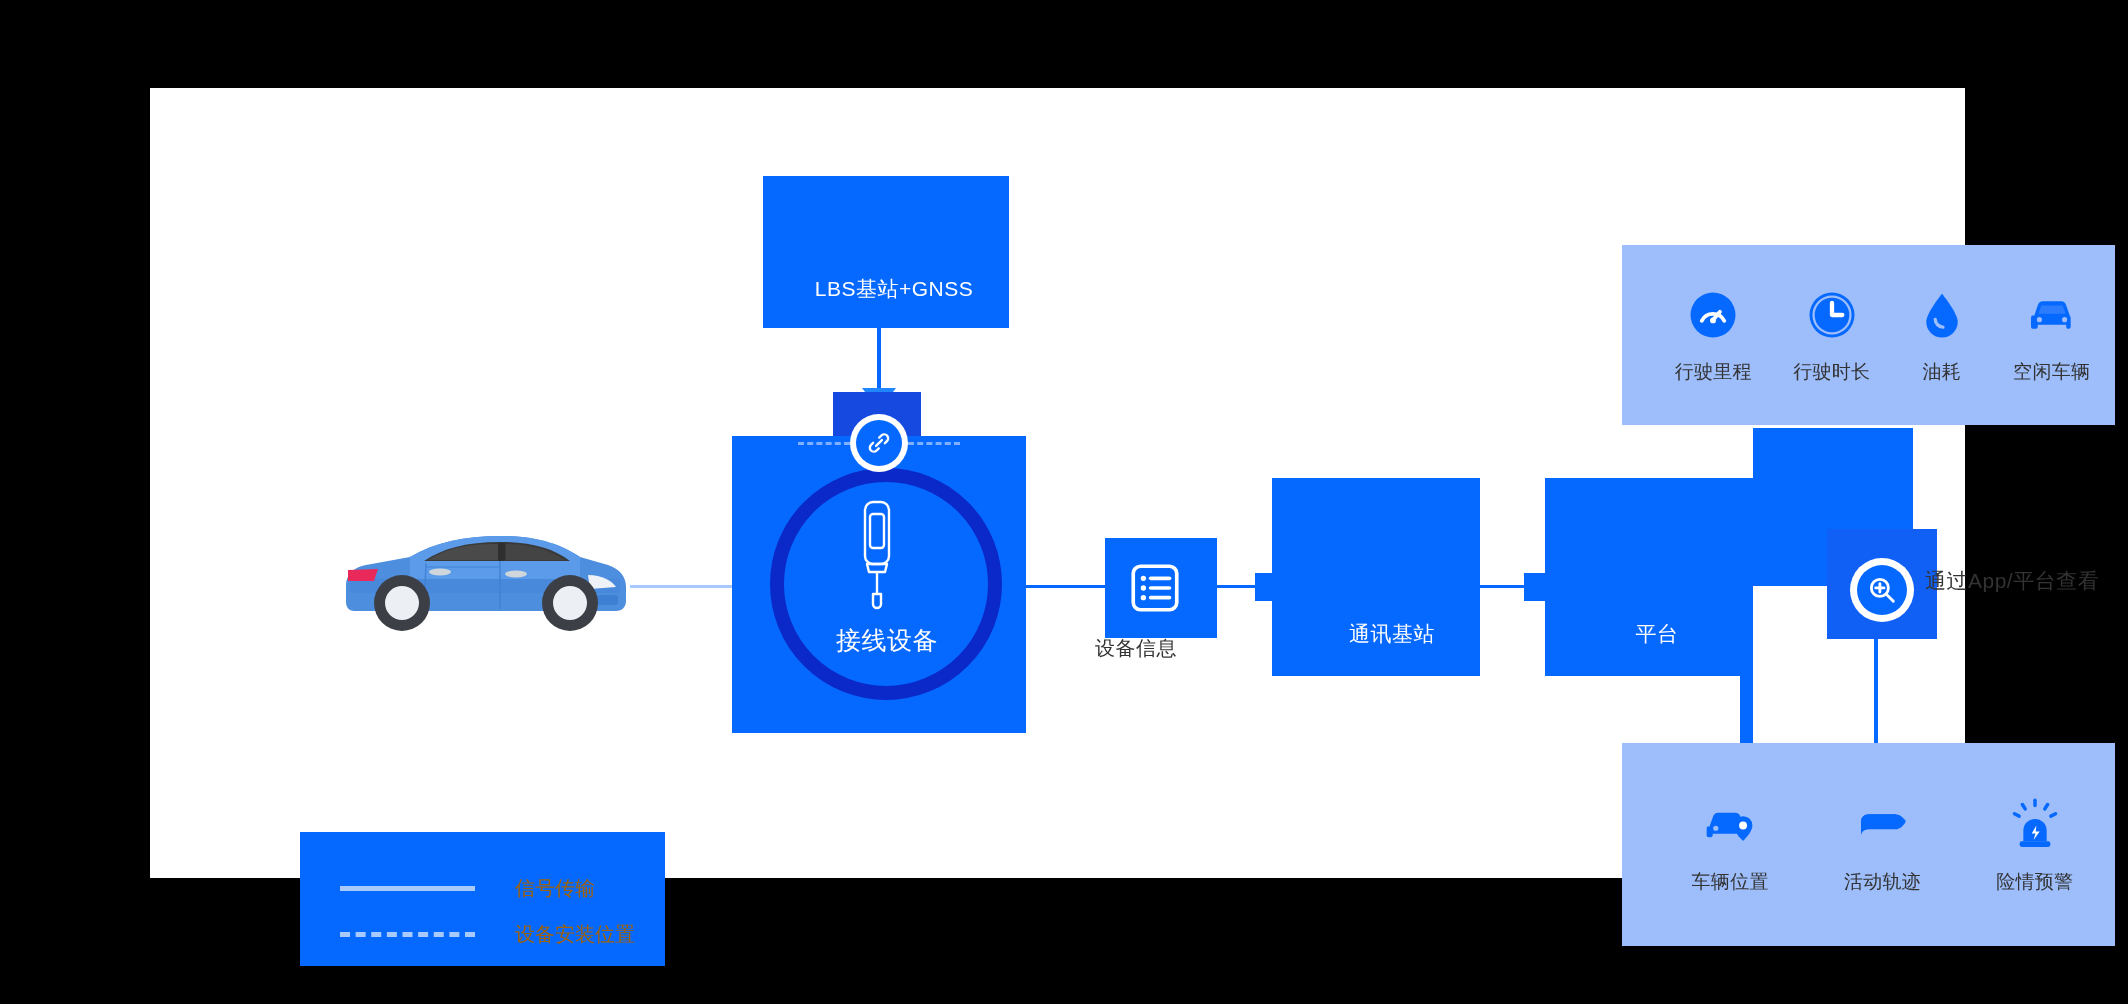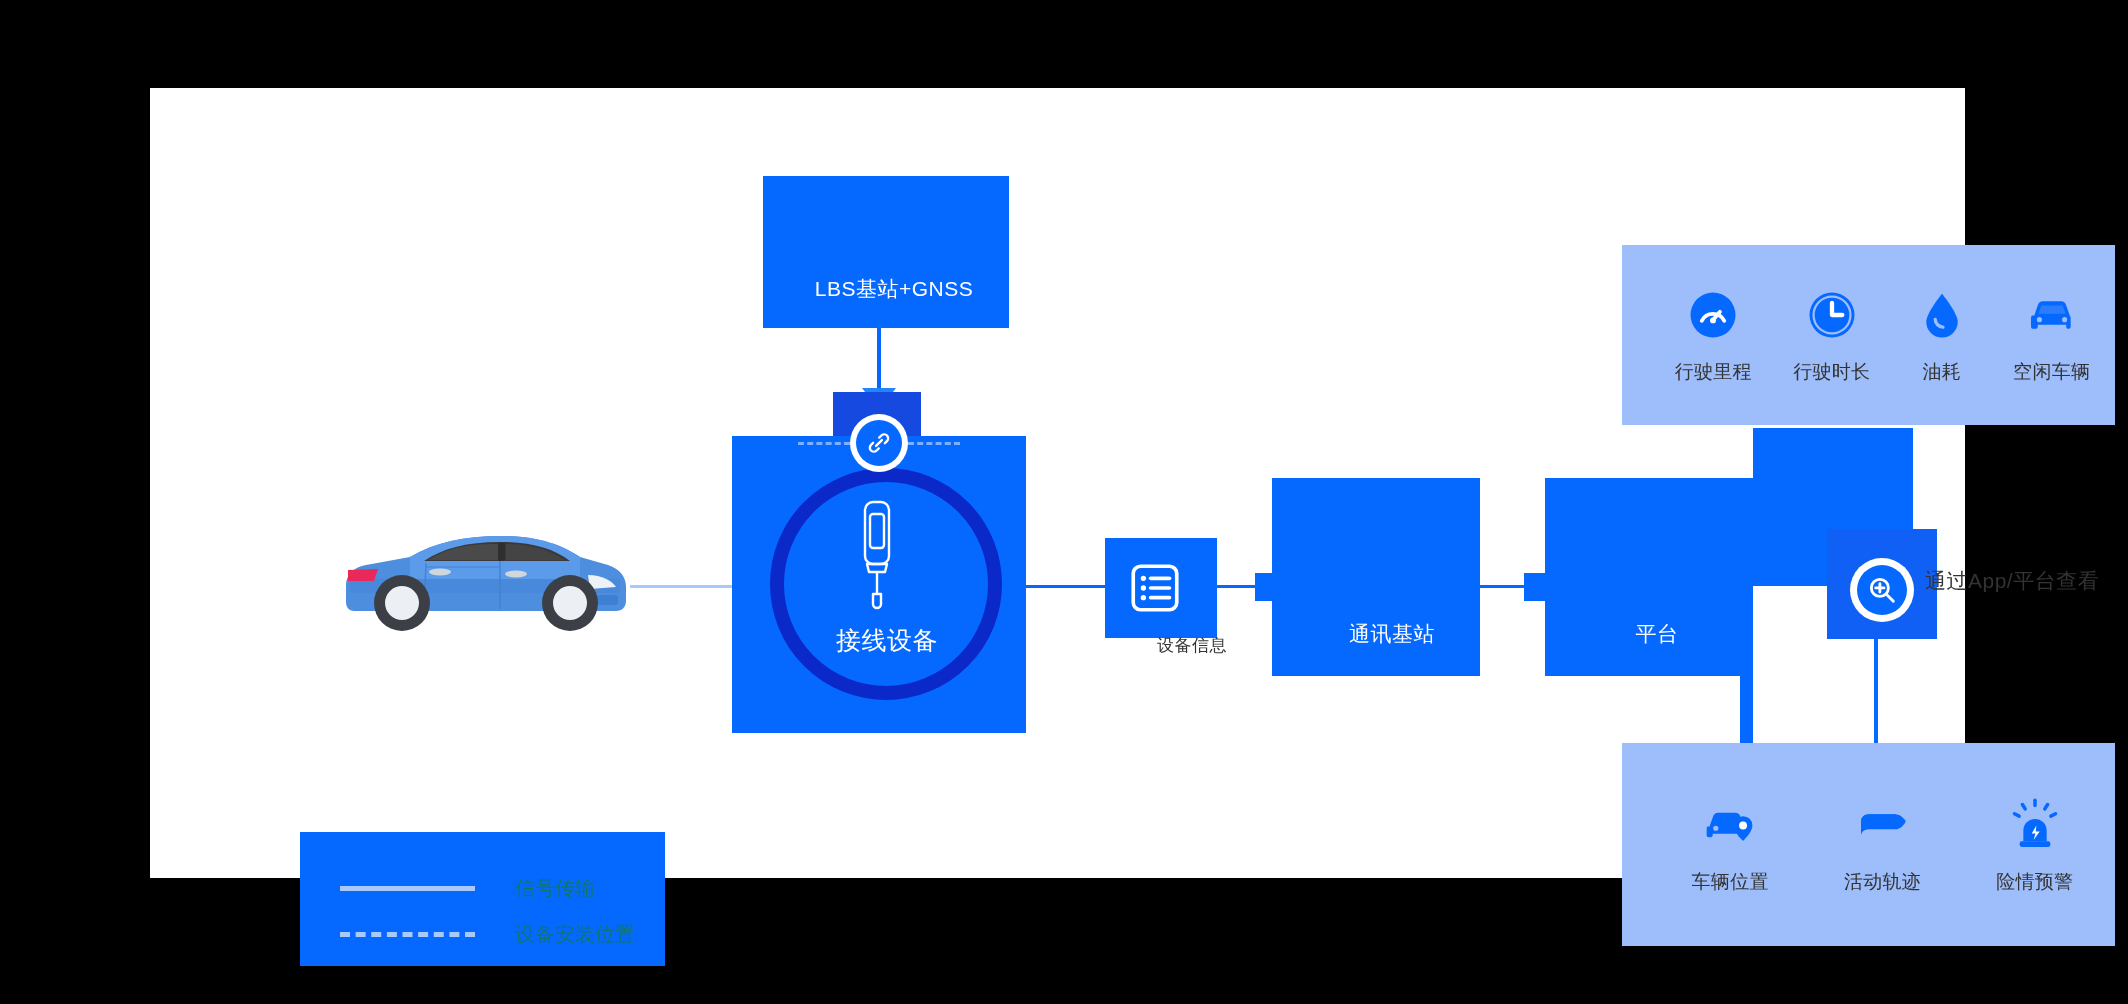--- a/index.html
+++ b/index.html
@@ -87,21 +87,21 @@
     border-top: 3px dashed #7fb0ff;
   }
   #device-dash-l { left: 648px; width: 52px; }
   #device-dash-r { left: 758px; width: 52px; }
   #device-icon { position: absolute; left: 697px; top: 410px; }
   #device-label { left: 582px; top: 537px; width: 294px; text-align: center; font-size: 25px; }
 
   
   #info-box { left: 955px; top: 450px; width: 112px; height: 100px; }
   #info-icon { position: absolute; left: 976px; top: 471px; }
-  #info-label { left: 945px; top: 548px; width: 132px; text-align: right; font-size: 17px; }
+  #info-label { left: 945px; top: 548px; width: 132px; text-align: left; font-size: 20px; }
 
   
   #base-box { left: 1122px; top: 390px; width: 208px; height: 198px; }
   #base-label { left: 1122px; top: 533px; width: 224px; text-align: center; }
   #base-conn-left { left: 1105px; top: 485px; width: 28px; height: 28px; }
   #base-line-in { left: 876px; top: 497px; width: 82px; }
   #base-line-mid { left: 1065px; top: 497px; width: 46px; }
 
   
   #plat-box { left: 1395px; top: 390px; width: 208px; height: 198px; }
@@ -145,21 +145,21 @@
   #car { position: absolute; left: 190px; top: 435px; }
   #car-line { left: 480px; top: 497px; width: 110px; background:#a8c9fb; height:3px; }
 
   
   #legend { left: 150px; top: 744px; width: 365px; height: 134px; }
   .legend-row { position: absolute; display: flex; align-items: center; }
   #legend-row-1 { left: 190px; top: 787px; }
   #legend-row-2 { left: 190px; top: 833px; }
   .legend-solid { width: 135px; height: 5px; background: #a8c9fb; }
   .legend-dash { width: 135px; height: 0; border-top: 5px dashed #a8c9fb; }
-  .legend-text { margin-left: 40px; font-size: 20px; color: #0f766e; white-space: nowrap; }
+  .legend-text { margin-left: 40px; font-size: 20px; color: #a16207; white-space: nowrap; }
 </style>
 </head>
 <body>
 
 <div id="stage">
   <div class="canvas">
 
     <div id="car">
       <svg width="290" height="120" viewBox="0 0 290 120">
 

